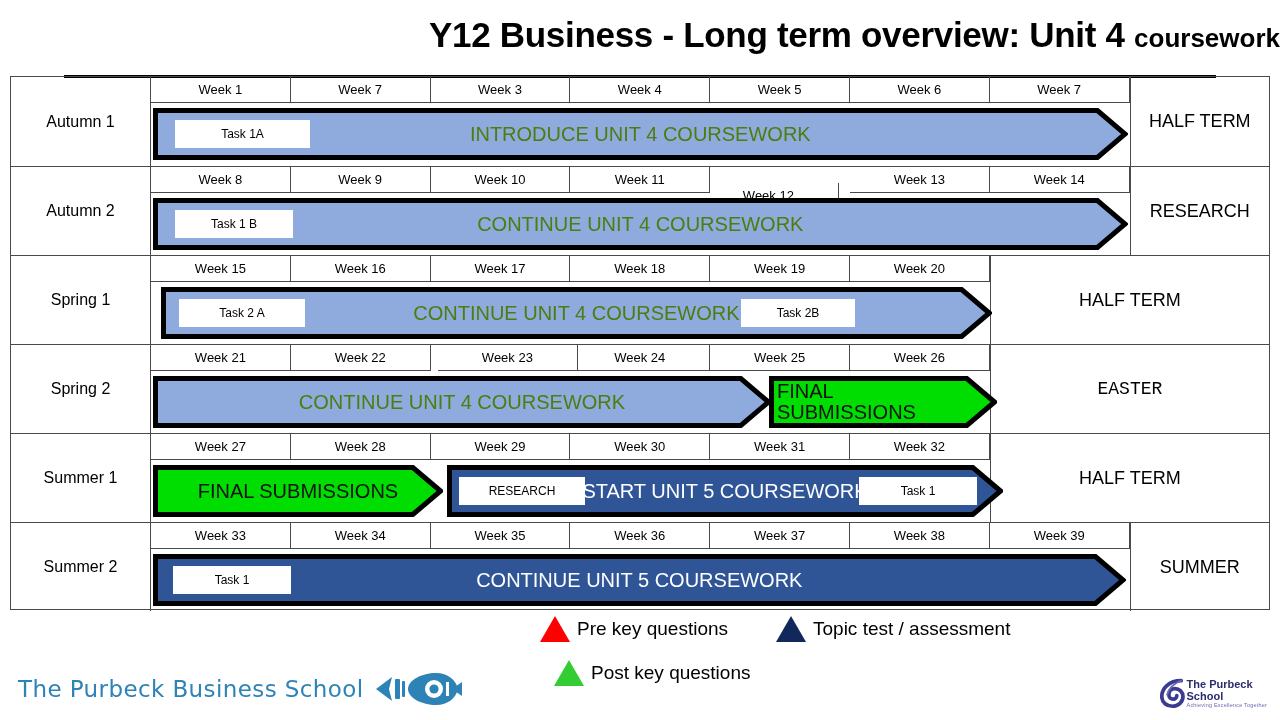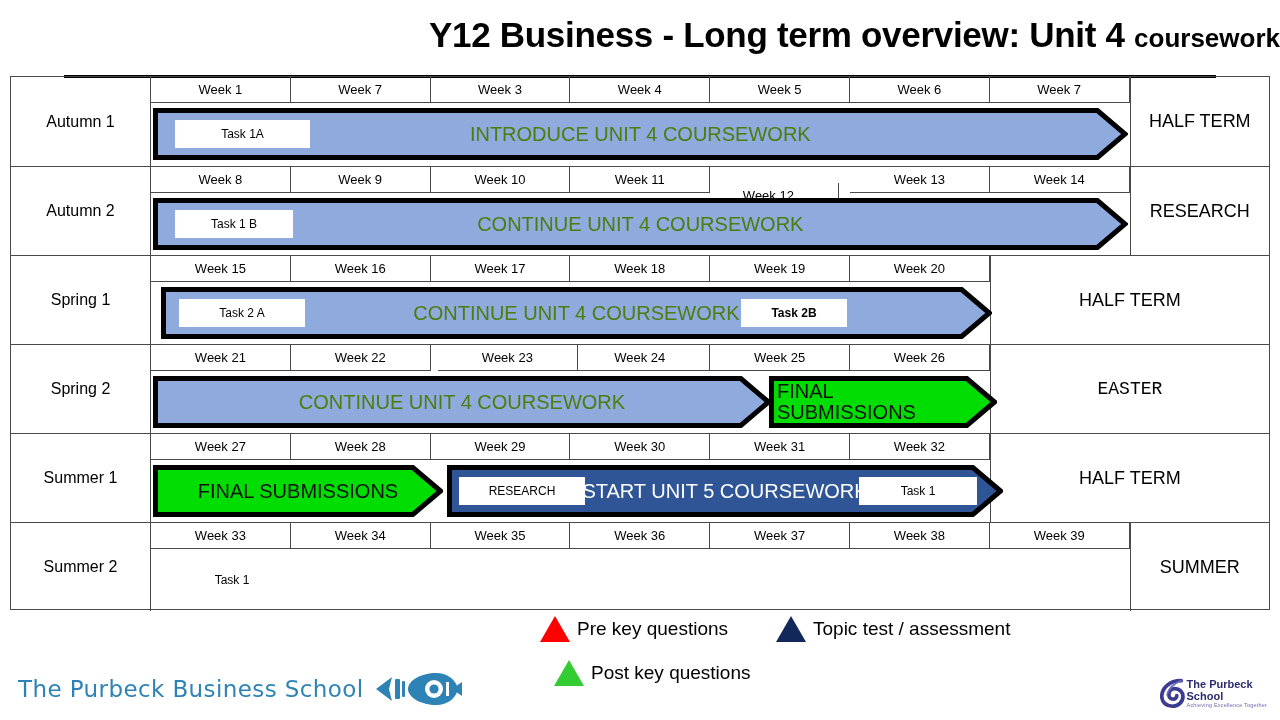--- a/index.html
+++ b/index.html
@@ -148,21 +148,21 @@
       <div class="weekhdr" style="left: 699.2px; width: 139.8px;">Week 19</div>
       <div class="weekhdr" style="left: 839px; width: 139.8px;">Week 20</div>
       <div class="holcell" style="left: 978.8px; width: 279.2px;">HALF TERM</div>
       <div class="bar lt" style="left: 150px; top: 31px; width: 830.8px; height: 52px;">
         <svg class="shape" viewBox="0 0 830.8000000000001 52" preserveAspectRatio="none" width="830.8000000000001" height="52">
             <polygon points="2.5,2.5 800.6400000000001,2.5 828.3000000000001,26 800.6400000000001,49.5 2.5,49.5" fill="#8FAADC" stroke="#000000" stroke-width="5" stroke-linejoin="miter"></polygon>
           </svg>
         <div class="blabel">CONTINUE UNIT 4 COURSEWORK</div>
       </div>
       <div class="tasktag" style="left: 168px; top: 43px; width: 126px;">Task 2 A</div>
-      <div class="tasktag" style="left: 730px; top: 43px; width: 106px; font-weight: bold;">Task 2B</div>
+      <div class="tasktag" style="left: 730px; top: 43px; width: 114px;">Task 2B</div>
     </div>
     <div class="trow sep" style="top: 267px; width: 1258px; height: 89px;">
       <div class="termcell">Spring 2</div>
       <div class="weekhdr" style="left: 140px; width: 139.8px;">Week 21</div>
       <div class="weekhdr" style="left: 279.8px; width: 139.8px;">Week 22</div>
       <div class="weekhdr" style="left: 427px; width: 139.8px; text-align: center;">Week 23</div>
       <div class="weekhdr" style="left: 559.4px; width: 139.8px;">Week 24</div>
       <div class="weekhdr" style="left: 699.2px; width: 139.8px;">Week 25</div>
       <div class="weekhdr" style="left: 839px; width: 139.8px;">Week 26</div>
       <div class="holcell" style="left: 978.8px; width: 279.2px; font-family: Liberation Mono, monospace;">EASTER</div>
@@ -207,20 +207,26 @@
     <div class="trow sep" style="top: 445px; width: 1258px; height: 89px;">
       <div class="termcell">Summer 2</div>
       <div class="weekhdr" style="left: 140px; width: 139.8px;">Week 33</div>
       <div class="weekhdr" style="left: 279.8px; width: 139.8px;">Week 34</div>
       <div class="weekhdr" style="left: 419.6px; width: 139.8px;">Week 35</div>
       <div class="weekhdr" style="left: 559.4px; width: 139.8px;">Week 36</div>
       <div class="weekhdr" style="left: 699.2px; width: 139.8px;">Week 37</div>
       <div class="weekhdr" style="left: 839px; width: 139.8px;">Week 38</div>
       <div class="weekhdr" style="left: 978.8px; width: 139.8px;">Week 39</div>
       <div class="holcell" style="left: 1118.6px; width: 139.4px;">SUMMER</div>
+      <div class="bar dk" style="left: 142px; top: 31px; width: 972.6px; height: 52px;">
+        <svg class="shape" viewBox="0 0 972.6000000000001 52" preserveAspectRatio="none" width="972.6000000000001" height="52">
+            <polygon points="2.5,2.5 942.4400000000002,2.5 970.1000000000001,26 942.4400000000002,49.5 2.5,49.5" fill="#2F5597" stroke="#000000" stroke-width="5" stroke-linejoin="miter"></polygon>
+          </svg>
+        <div class="blabel">CONTINUE UNIT 5 COURSEWORK</div>
+      </div>
       <div class="tasktag" style="left: 162px; top: 43px; width: 118px;">Task 1</div>
     </div>
   </div>
 
 <div id="legend">
     <div class="leg-item" style="left: 236px; top: 0px;">
       <div class="tri" style="border-bottom: 26px solid rgb(18, 40, 90);"></div>
       <span class="leg-lbl">Topic test / assessment</span>
     </div>
     <div class="leg-item" style="left: 0px; top: 0px;">

